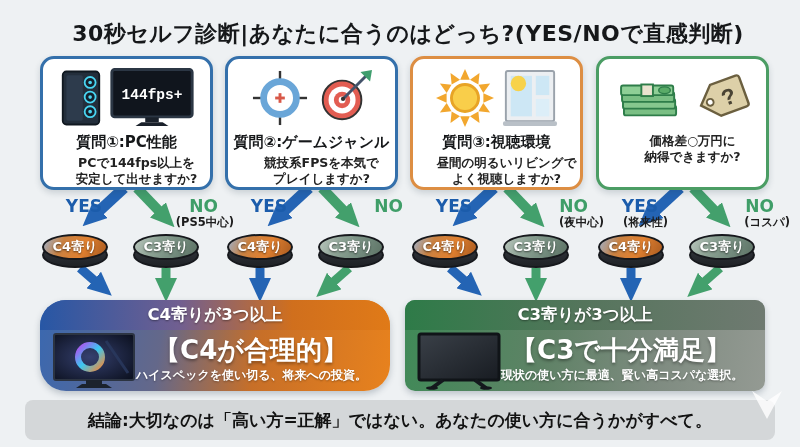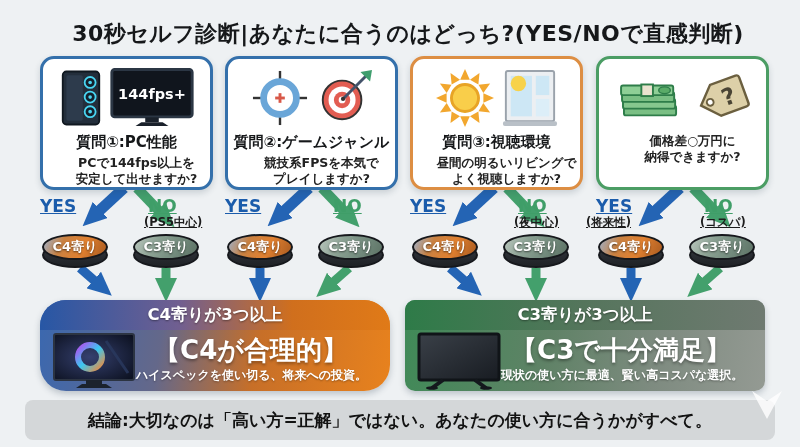--- a/index.html
+++ b/index.html
@@ -6,27 +6,27 @@
   .canvas{position:relative;width:800px;height:447px;background:#eef1f3;overflow:hidden;
           font-family:"DejaVu Sans","Liberation Sans",sans-serif;}
   .title{position:absolute;top:11px;left:0;width:100%;margin:8px;text-align:center;
          font-size:22px;font-weight:bold;color:#16181a;letter-spacing:.5px;}
   
   .card{position:absolute;top:56px;width:173px;height:134px;background:#fff;border:3px solid;
         border-radius:14px;box-sizing:border-box;box-shadow:0 3px 6px rgba(40,60,80,.18);z-index:2;}
   .card.blue{border-color:#3470ab;}
   .card.orange{border-color:#dd8e43;}
   .card.green{border-color:#4b9d64;}
-  .card-icons{height:64px;margin-top:7px;display:flex;align-items:center;justify-content:center;gap:8px;}
+  .card-icons{height:64px;margin-top:7px;display:flex;align-items:center;justify-content:center;gap:8px;font-family:Liberation Mono, monospace;}
   .q-title{text-align:center;font-size:15px;font-weight:bold;color:#16181a;margin-top:3px;white-space:nowrap;}
   .q-text{text-align:center;font-size:12.5px;font-weight:bold;color:#222;line-height:1.25;margin-top:3px;padding-left:20px;}
   
   .flow{position:absolute;top:188px;width:190px;height:112px;z-index:1;}
   .flow svg.arrows{position:absolute;left:0;top:0;}
-  .lbl{position:absolute;font-weight:bold;text-align:left;text-decoration:underline;}
+  .lbl{position:absolute;font-weight:bold;text-align:right;}
   .yes{left:0;width:62px;top:8px;color:#1b5cab;font-size:17px;}
   .no{left:108px;width:70px;top:8px;color:#3f9e68;font-size:17px;}
   .ysub{left:-10px;width:82px;top:27px;color:#1c1c1c;font-size:11.5px;}
   .nsub{left:104px;width:90px;top:27px;color:#1c1c1c;font-size:11.5px;}
   .coin{position:absolute;top:46px;width:66px;height:34px;}
   .coin-c4{left:2px;}  .coin-c3{left:93px;}
   .coin .rim{position:absolute;left:0;top:8px;width:66px;height:26px;border-radius:50%;box-sizing:border-box;
              background:linear-gradient(#34383f,#1f2226);border:2px solid #16181c;}
   .coin .face{position:absolute;left:0;top:0;width:66px;height:26px;border-radius:50%;box-sizing:border-box;
               border:2px solid #16181c;display:flex;align-items:center;justify-content:center;

